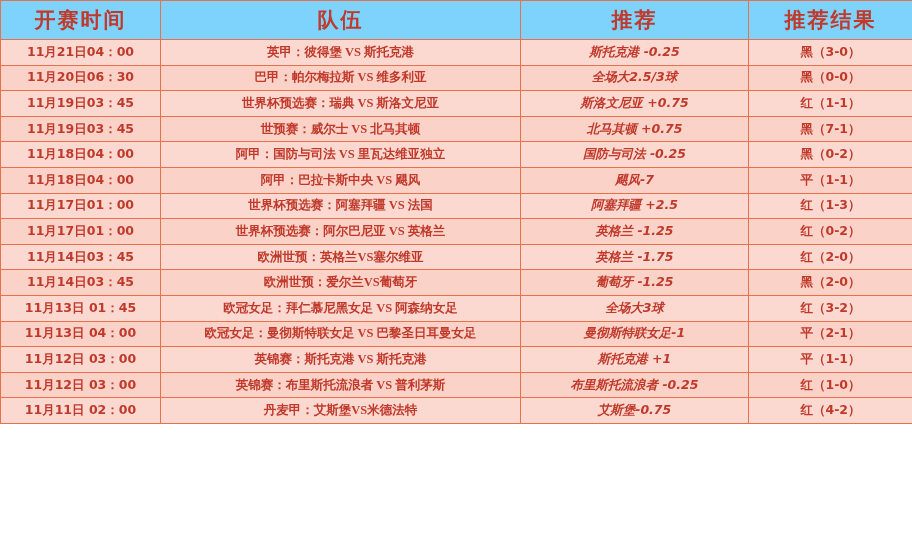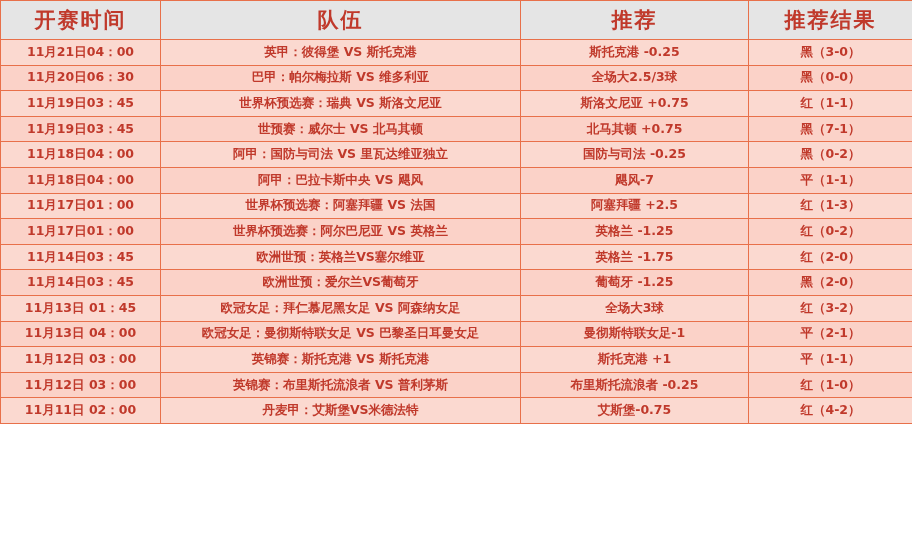--- a/index.html
+++ b/index.html
@@ -23,42 +23,42 @@
     border: 1px solid #e8704a;
     text-align: center;
     vertical-align: middle;
     padding: 0;
     color: #c0392b;
     white-space: nowrap;
     overflow: hidden;
   }
   table.match-table thead th {
     height: 38px;
-    background: #e5e5e5;
+    background: #7dd3fc;
     color: #c0392b;
     font-size: 21px;
     font-weight: bold;
     letter-spacing: 2px;
   }
   table.match-table tbody td {
     height: 24.6px;
     background: #fbd9d0;
     font-size: 12.5px;
     font-weight: bold;
   }
   tbody tr:nth-child(even) td {
     background: #fbd2c8;
   }
   col.c-time  { width: 160px; }
   col.c-teams { width: 360px; }
   col.c-rec   { width: 228px; }
   col.c-res   { width: 164px; }
   td.cell-time  { font-size: 13px; }
-  td.cell-teams { font-size: 13px; }
-  td.cell-rec   { font-size: 13px; }
+  td.cell-teams { font-size: 13px; font-family: Liberation Serif, serif; }
+  td.cell-rec   { font-size: 13px; font-style: italic; }
   td.cell-res   { font-size: 13px; }
 </style>
 </head>
 <body>
 
 <table class="match-table">
   <colgroup>
     <col class="c-time">
     <col class="c-teams">
     <col class="c-rec">

